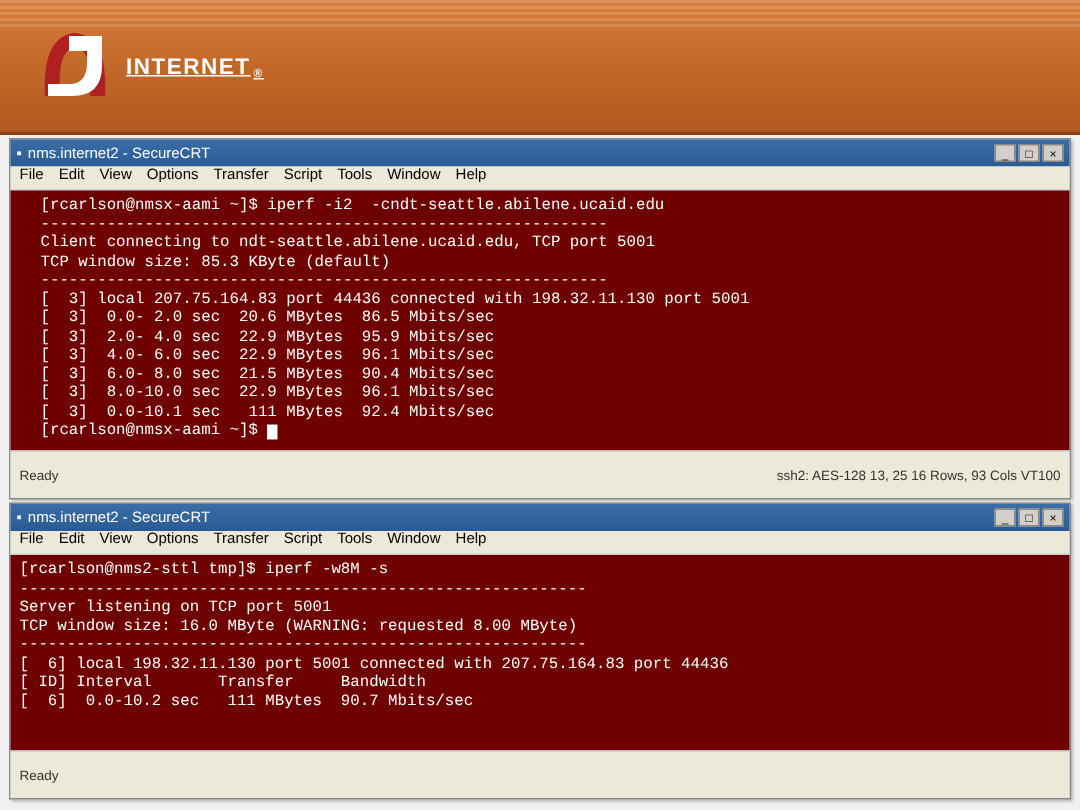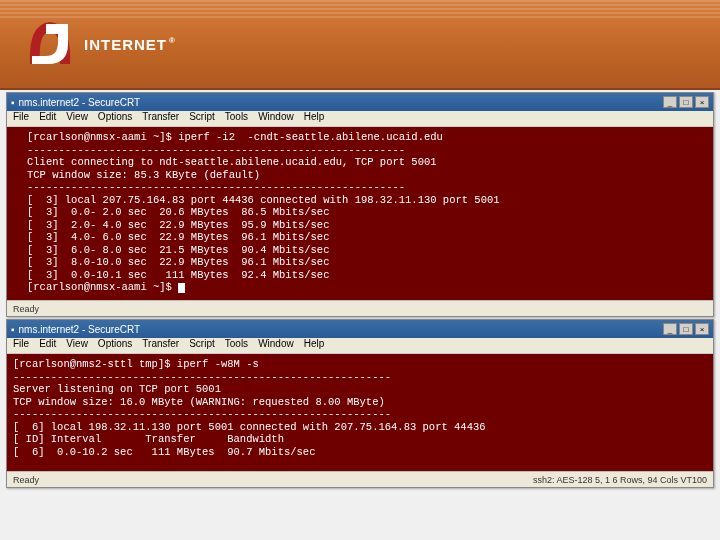--- a/index.html
+++ b/index.html
@@ -23,25 +23,26 @@
       align-items: center;
       margin-left: 20px;
     }
     .logo-mark {
       width: 60px; height: 60px;
       position: relative;
     }
     .logo-mark svg { width: 60px; height: 60px; }
     .logo-text {
       display: flex;
-      align-items: flex-start;
+      align-items: flex-end;
       color: #fff;
       font-weight: bold;
       letter-spacing: 1px;
       margin-left: 4px;
+      text-decoration: underline;
     }
     .logo-text .word { font-size: 15px; }
     .logo-text .reg { font-size: 8px; margin-left: 2px; }
     .title {
       font-size: 30px;
       color: #000;
       font-weight: normal;
       margin-left: 8px;
     }
     
@@ -88,23 +89,23 @@
       background: #6e0000;
       color: #fff;
       font-family: "Courier New", monospace;
       font-size: 10.5px;
       line-height: 12.5px;
       padding: 4px 6px;
       white-space: pre;
       overflow: hidden;
     }
     .term1 .terminal { height: 173px; padding-left: 20px; }
-    .term2 .terminal { height: 117px; }
+    .term2 .terminal { height: 130px; }
     .statusbar {
-      height: 16px;
+      height: 32px;
       background: #ece9d8;
       border-top: 1px solid #bbb;
       display: flex;
       justify-content: space-between;
       align-items: center;
       font-size: 9px;
       color: #333;
       padding: 0 6px;
     }
     .cursor-block {
@@ -164,20 +165,21 @@
 [  3] local 207.75.164.83 port 44436 connected with 198.32.11.130 port 5001
 [  3]  0.0- 2.0 sec  20.6 MBytes  86.5 Mbits/sec
 [  3]  2.0- 4.0 sec  22.9 MBytes  95.9 Mbits/sec
 [  3]  4.0- 6.0 sec  22.9 MBytes  96.1 Mbits/sec
 [  3]  6.0- 8.0 sec  21.5 MBytes  90.4 Mbits/sec
 [  3]  8.0-10.0 sec  22.9 MBytes  96.1 Mbits/sec
 [  3]  0.0-10.1 sec   111 MBytes  92.4 Mbits/sec
 [rcarlson@nmsx-aami ~]$ <span class="cursor-block"></span></div>
   <div class="statusbar">
     <span>Ready</span>
+    <span>ssh2: AES-128  13, 25   16 Rows, 93 Cols   VT100</span>
   </div>
 </div>
 
 <div class="term-window term2">
   <div class="titlebar">
     <div class="titlebar-left">
       <span>▪</span>
       <span>nms.internet2 - SecureCRT</span>
     </div>
     <div class="win-controls">
@@ -200,15 +202,14 @@
   <div class="terminal" id="t2">[rcarlson@nms2-sttl tmp]$ iperf -w8M -s
 ------------------------------------------------------------
 Server listening on TCP port 5001
 TCP window size: 16.0 MByte (WARNING: requested 8.00 MByte)
 ------------------------------------------------------------
 [  6] local 198.32.11.130 port 5001 connected with 207.75.164.83 port 44436
 [ ID] Interval       Transfer     Bandwidth
 [  6]  0.0-10.2 sec   111 MBytes  90.7 Mbits/sec</div>
   <div class="statusbar">
     <span>Ready</span>
-    <span>ssh2: AES-128   5,  1    6 Rows, 94 Cols   VT100</span>
   </div>
 </div>
 
 </body></html>

